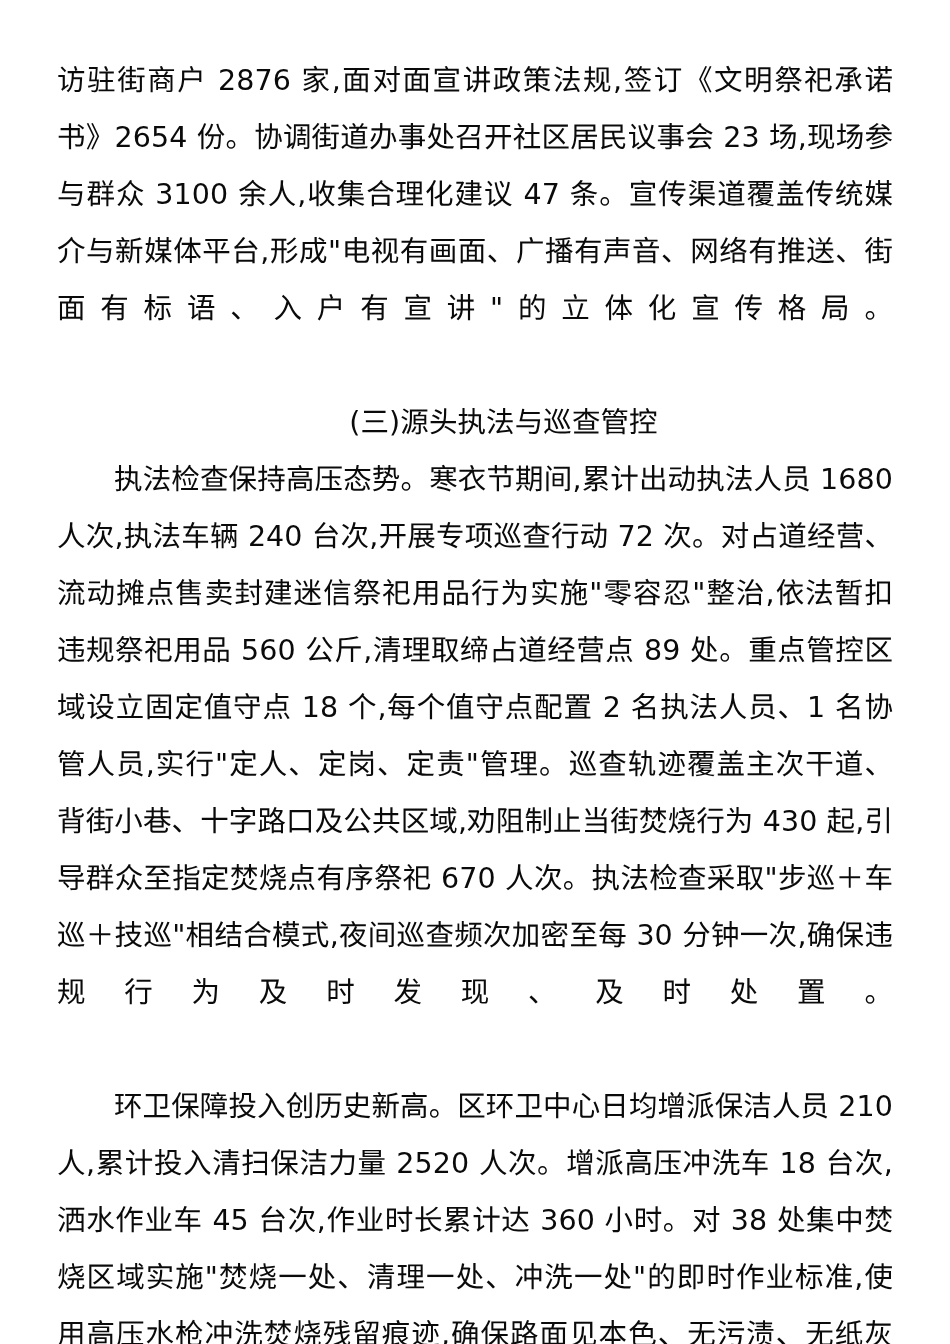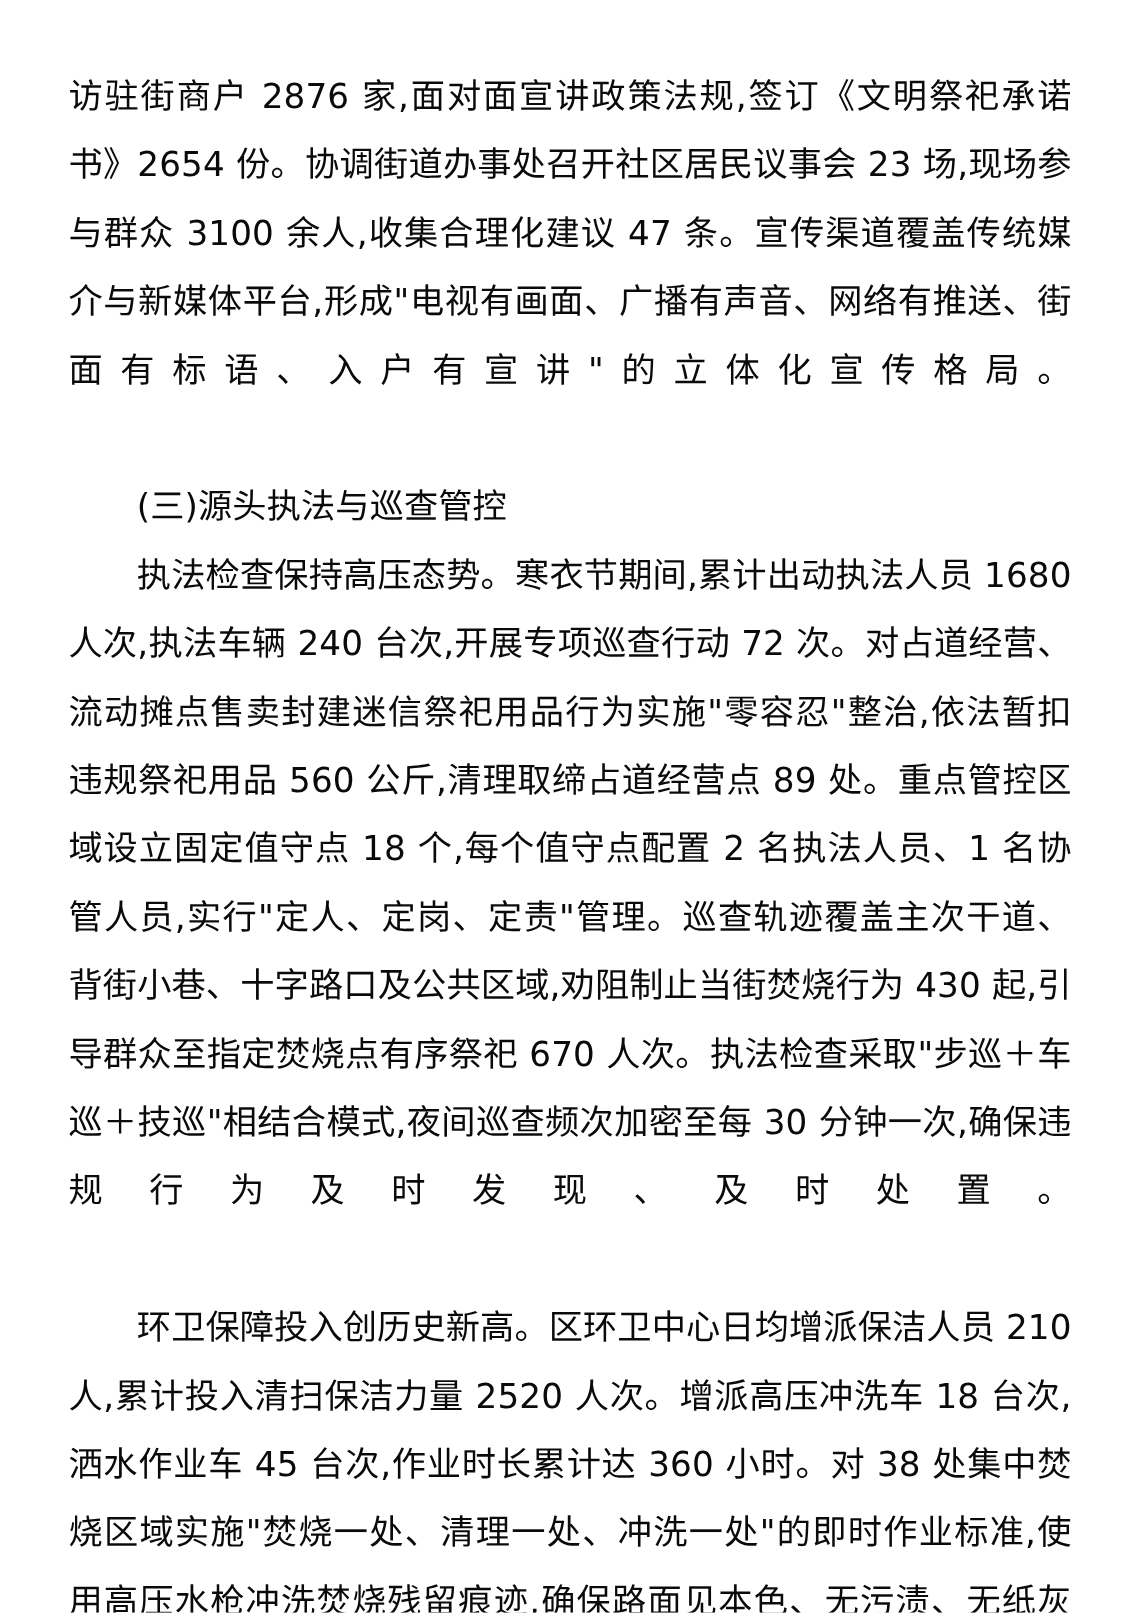--- a/index.html
+++ b/index.html
@@ -49,21 +49,21 @@
   }
 
   .para.indent {
     text-indent: 57px;
   }
 
   .heading {
     margin: 0;
     padding: 0;
     text-indent: 57px;
-    text-align: left;
+    text-align: center;
     font-weight: 400;
     font-size: 28.5px;
     line-height: 57px;
     letter-spacing: 0.1px;
   }
 
   
   .para::after {
     content: "";
     display: inline-block;

